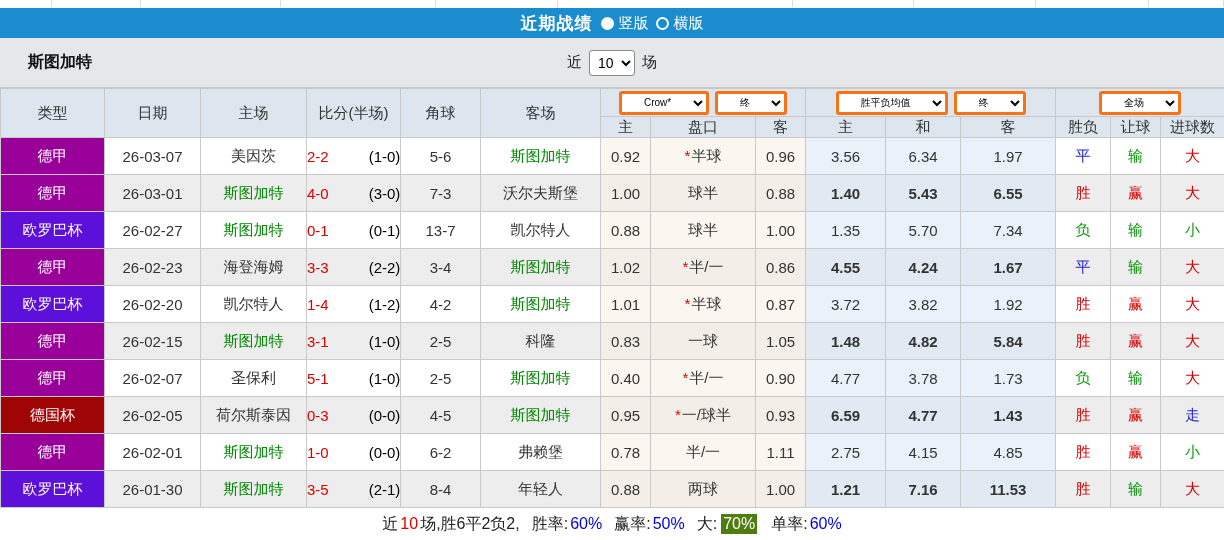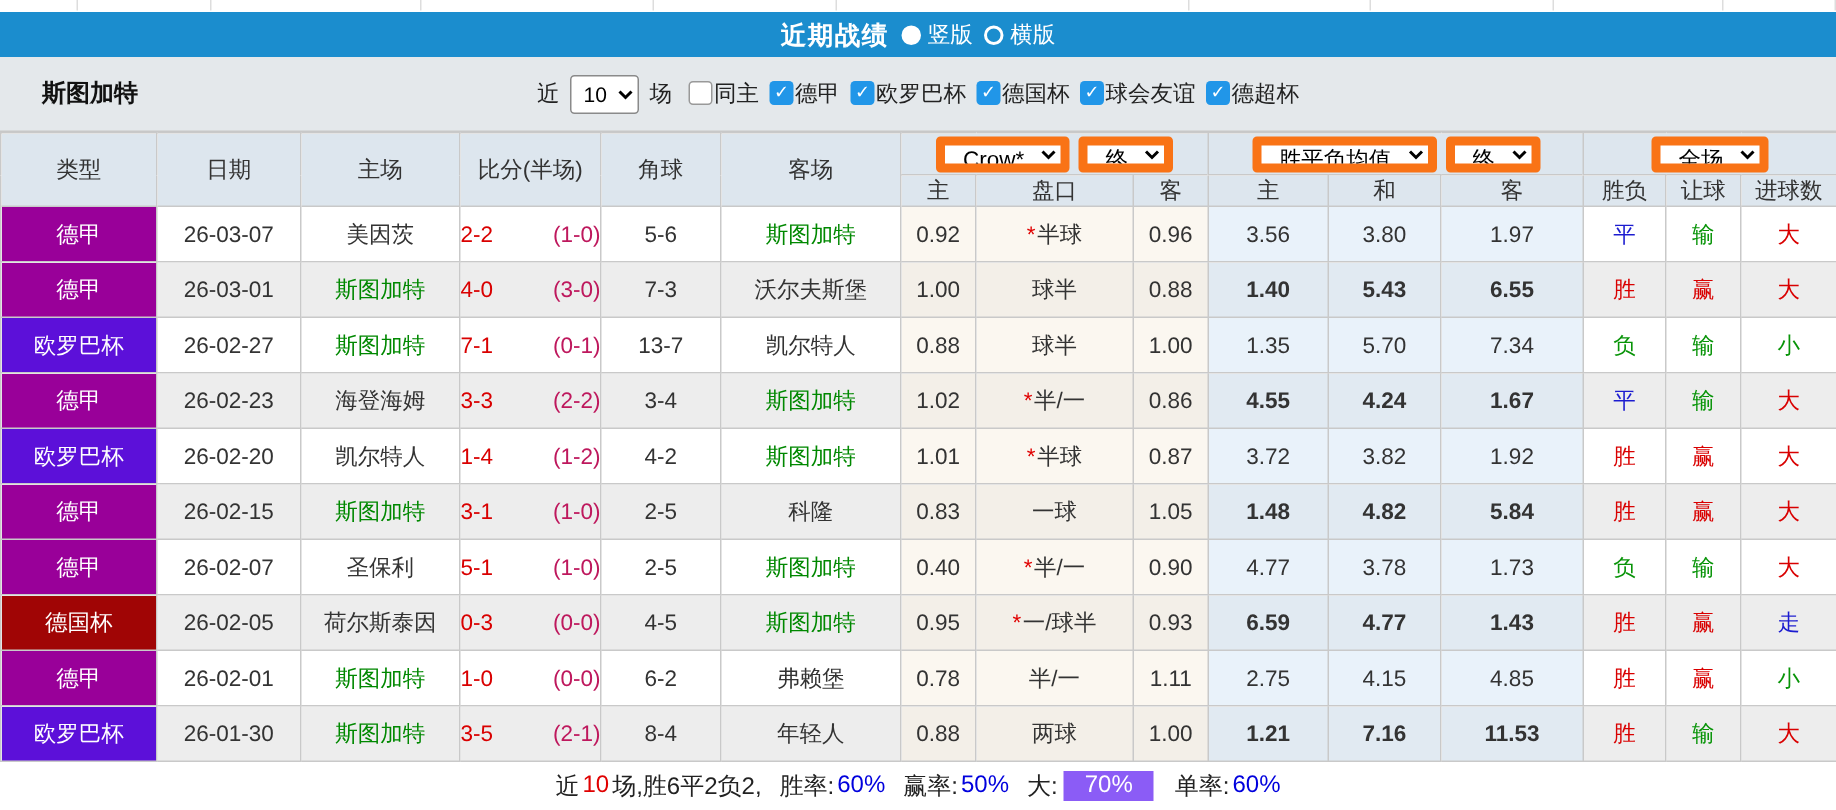--- a/index.html
+++ b/index.html
@@ -31,42 +31,42 @@
   .cb.on::after { content:"✓"; color:#fff; font-size:12px; font-weight:bold;
     position:absolute; left:3px; top:0px; }
   .cb.off { background:#fff; border:1px solid #999; }
 
   table { width:1224px; border-collapse:collapse; table-layout:fixed; }
   th, td { border:1px solid #c9c9c9; text-align:center; vertical-align:middle;
     font-size:15px; color:#333; font-weight:normal; overflow:hidden; white-space:nowrap; }
   thead tr.h1 th { height:28px; background:#dde6ee; border-bottom:none; }
   thead tr.h2 th { height:21px; background:#dde6ee; font-size:15px; }
   thead th.span2 { background:#dde6ee; }
-  thead select { font-size:15px; height:24px; border:6px solid #f97316; border-radius:3px;
-    background:#fff; padding:0 8px; margin:0 3px; }
+  thead select { font-size:10px; height:24px; border:3px solid #f97316; border-radius:3px;
+    background:#fff; padding:0 18px; margin:0 3px; }
   tbody tr { height:37px; }
   tbody tr.odd td { background:#fff; }
   tbody tr.even td { background:#ededed; }
   tbody tr.odd td.warm { background:#fbf7f0; }
   tbody tr.even td.warm { background:#f3efe8; }
   tbody tr.odd td.blueish { background:#e9f2fa; }
   tbody tr.even td.blueish { background:#e1eaf2;font-weight:bold; }
   td.league { color:#fff; font-size:15px; }
   td.self { color:#008800; }
   .c-red { color:#d90000; }
   .c-green { color:#089408; }
   .c-blue { color:#1c1cd0; }
-  .half { color:#be185d;margin-left:40px; }
+  .half { color:#000000;margin-left:40px; }
   .star { color:#e00000; margin-right:1px; }
 
   .footer { flex:1; background:#fff; display:flex; align-items:center; justify-content:center;
     font-size:16px; color:#222; gap:2px; }
   .footer .blue { color:#0000dd; }
   .footer .red { color:#e00000; }
-  .footer .bigrate { background:#8b5cf6; color:#fff; padding:1px 14px; margin:0 2px; }
+  .footer .bigrate { background:#4d7c0f; color:#fff; padding:1px 2px; margin:0 2px; }
   .footer .seg { margin-left:10px; }
 </style>
 </head>
 <body>
 
 <div class="page">
 
   <div class="top-strip">
     <span style="width:55px"></span>
       <span style="width:95px"></span>
@@ -95,21 +95,20 @@
   </div>
 
   <div class="filterbar">
     <span class="team">斯图加特</span>
     <div class="filters">
       <span>近</span>
       <select>
         <option>10</option>
       </select>
       <span>场</span>
-      <span id="checks"><span class="cb off"></span><span>同主</span><span class="cb on"></span><span>德甲</span><span class="cb on"></span><span>欧罗巴杯</span><span class="cb on"></span><span>德国杯</span><span class="cb on"></span><span>球会友谊</span><span class="cb on"></span><span>德超杯</span></span>
     </div>
   </div>
 
   <table>
     <colgroup>
       <col style="width:104px">
         <col style="width:96px">
         <col style="width:106px">
       <col style="width:94px">
         <col style="width:80px">
@@ -159,21 +158,21 @@
           <td class="league" style="background: rgb(153, 0, 153);">德甲</td>
           <td class="">26-03-07</td>
           <td class="">美因茨</td>
           <td class=""><span class="c-red">2-2</span><span class="half">(1-0)</span></td>
           <td class="">5-6</td>
           <td class="self">斯图加特</td>
           <td class="warm">0.92</td>
           <td class="warm"><span class="star">*</span>半球</td>
           <td class="warm">0.96</td>
           <td class="blueish">3.56</td>
-          <td class="blueish">3.80</td>
+          <td class="blueish">6.34</td>
           <td class="blueish">1.97</td>
           <td class="c-blue">平</td>
           <td class="c-green">输</td>
           <td class="c-red">大</td>
         </tr>
         <tr class="even">
           <td class="league" style="background: rgb(153, 0, 153);">德甲</td>
           <td class="">26-03-01</td>
           <td class="self">斯图加特</td>
           <td class=""><span class="c-red">4-0</span><span class="half">(3-0)</span></td>
@@ -186,21 +185,21 @@
           <td class="blueish">5.43</td>
           <td class="blueish">6.55</td>
           <td class="c-red">胜</td>
           <td class="c-red">赢</td>
           <td class="c-red">大</td>
         </tr>
         <tr class="odd">
           <td class="league" style="background: rgb(92, 16, 217);">欧罗巴杯</td>
           <td class="">26-02-27</td>
           <td class="self">斯图加特</td>
-          <td class=""><span class="c-red">7-1</span><span class="half">(0-1)</span></td>
+          <td class=""><span class="c-red">0-1</span><span class="half">(0-1)</span></td>
           <td class="">13-7</td>
           <td class="">凯尔特人</td>
           <td class="warm">0.88</td>
           <td class="warm">球半</td>
           <td class="warm">1.00</td>
           <td class="blueish">1.35</td>
           <td class="blueish">5.70</td>
           <td class="blueish">7.34</td>
           <td class="c-green">负</td>
           <td class="c-green">输</td>

